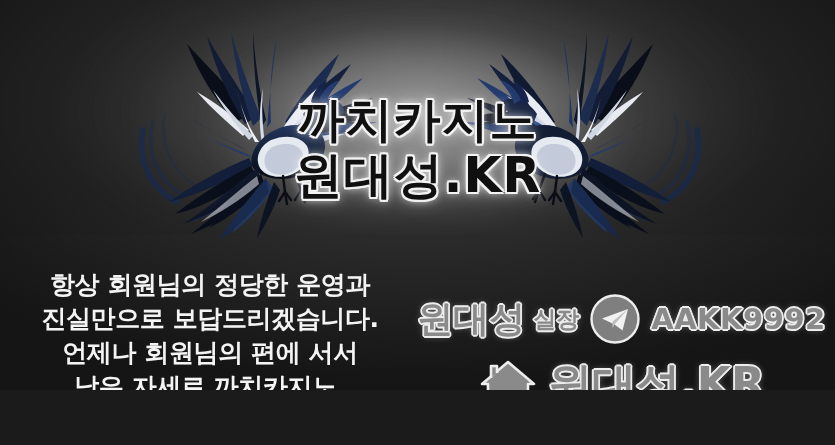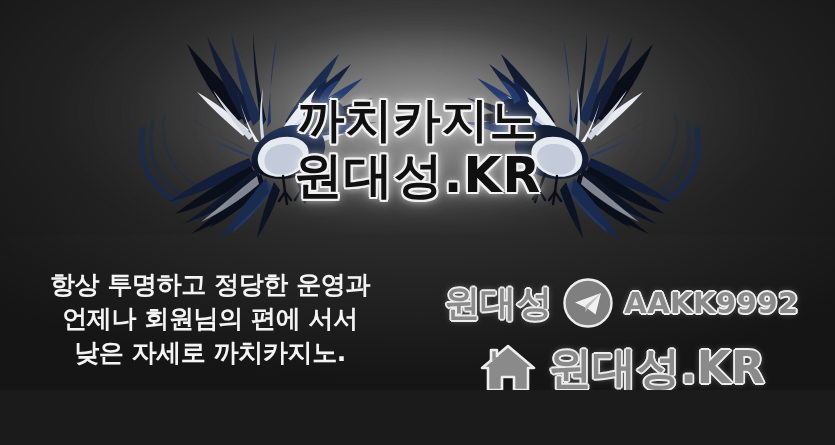--- a/index.html
+++ b/index.html
@@ -114,21 +114,21 @@
     font-size: 25px;
     line-height: 34px;
     letter-spacing: -0.4px;
     z-index: 6;
   }
   .slogan span { display: block; white-space: nowrap; }
 
   
   .contact {
     position: absolute;
-    left: 408px; top: 272px;
+    left: 408px; top: 288px;
     width: 427px;
     z-index: 6;
   }
   .contact-row {
     display: flex;
     align-items: center;
     justify-content: center;
     gap: 10px;
   }
   .contact-row.r1 { height: 62px; }
@@ -355,29 +355,31 @@
       </g>
     </svg>
   </div>
 
   <div class="logo-wrap">
     <span class="logo-line one">까치카지노</span>
     <span class="logo-line two">원대성.KR</span>
   </div>
 
   <div class="slogan">
-    <span>항상 투명하고 정당한 운영과</span>
+    <span>항상 회원님의 정당한 운영과</span>
+    <span>진실만으로 보답드리겠습니다.</span>
     <span>언제나 회원님의 편에 서서</span>
     <span>낮은 자세로 까치카지노.</span>
   </div>
 
   <div class="contact">
 
     <div class="contact-row r1">
       <span class="outline-text name-big">원대성</span>
+      <span class="outline-text name-sm">실장</span>
 
       <svg class="tg-icon" viewBox="0 0 52 52" xmlns="http://www.w3.org/2000/svg">
         <circle cx="26" cy="26" r="23.5" fill="#7f7f7f" stroke="#ededed" stroke-width="2.4"></circle>
         <path d="M13 25.5 L39 16 L33.5 37.5 L25.5 31.5 Z" fill="#f2f2f2"></path>
         <path d="M25.5 31.5 L39 16 L23.5 28.5 L23.5 35.5 Z" fill="#bfbfbf"></path>
       </svg>
 
       <span class="outline-text tg-id">AAKK9992</span>
     </div>
 

